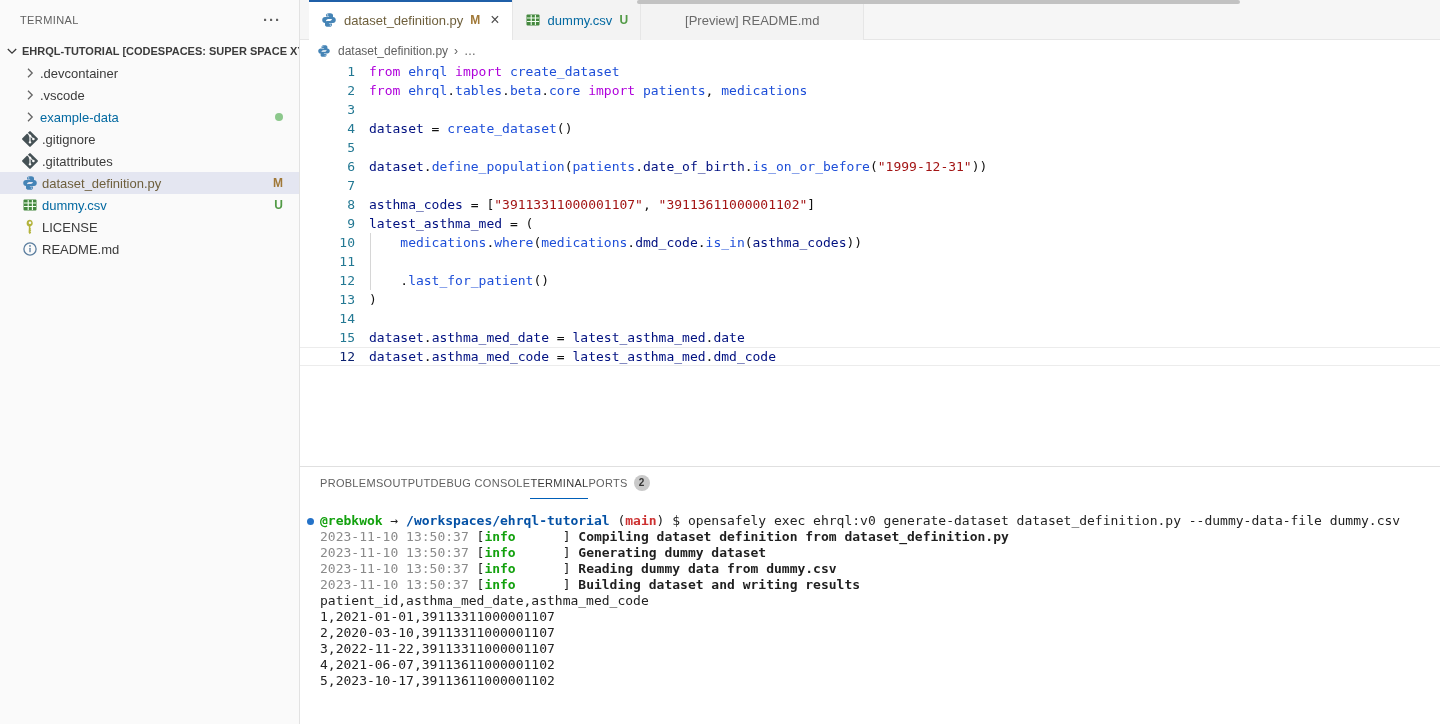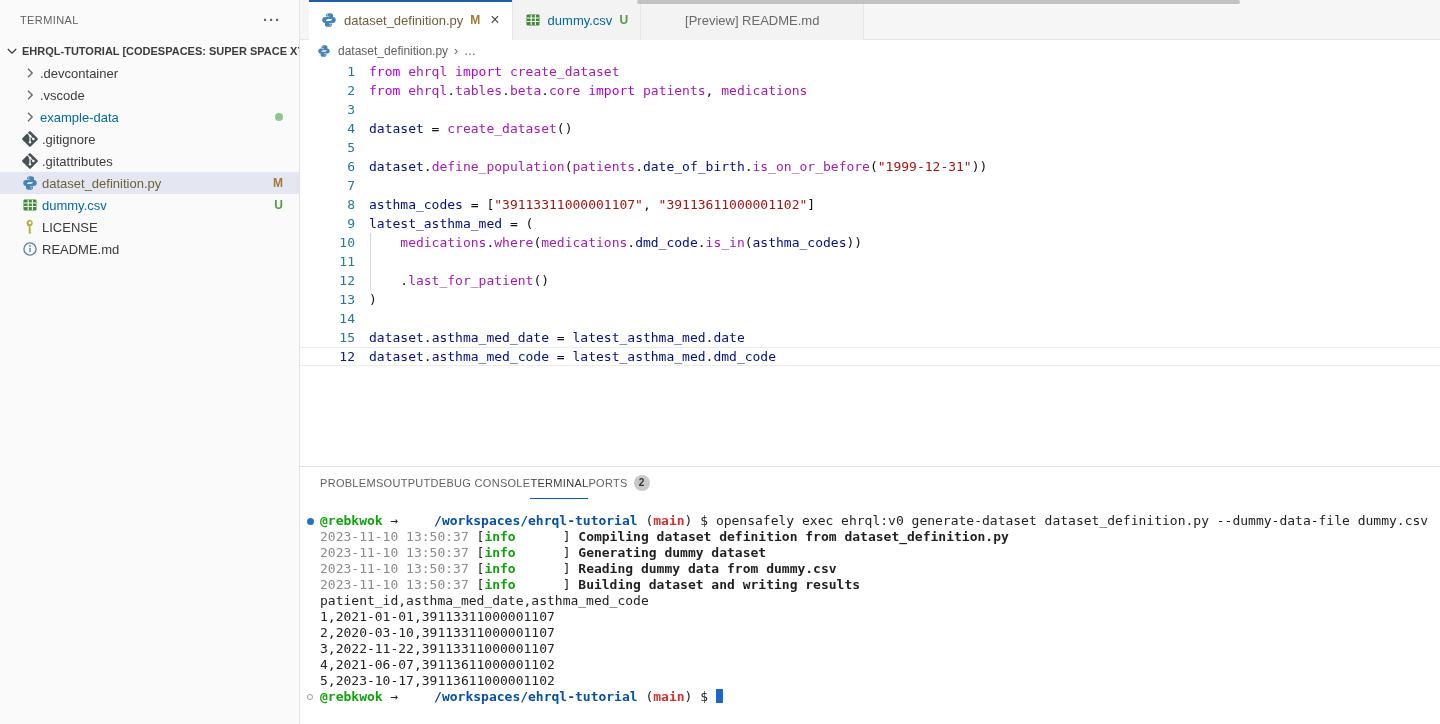--- a/index.html
+++ b/index.html
@@ -63,21 +63,21 @@
   
   .editor { position:relative; height:404px; background:#fff;
     font-family:"DejaVu Sans Mono", monospace; font-size:13px; overflow:hidden; }
   .code-lines { position:relative; }
   .cline { display:flex; height:19px; line-height:19px; white-space:pre; }
   .cline .ln { width:55px; flex:none; text-align:right; color:#237893; }
   .cline .ct { margin-left:14px; }
   .cline.current { border-top:1px solid #ececec; border-bottom:1px solid #ececec; line-height:17px; }
   .cline.current .ln { color:#0b216f; }
   .tok-k { color:#af00db; }
-  .tok-t { color:#a21caf; }
+  .tok-t { color:#1d4ed8; }
   .tok-v { color:#001080; }
   .tok-s { color:#a31515; }
   .tok-o { color:#111; }
   .indent-guide { position:absolute; left:70px; top:171px; width:1px; height:57px; background:#d6d6d6; }
 
   
   .panel { position:absolute; left:300px; right:0; top:466px; bottom:0; background:#fff;
     border-top:1px solid #e0e0e0; }
   .panel-tabs { height:32px; display:flex; align-items:center; padding-left:20px; }
   .ptab { height:32px; display:flex; align-items:center; gap:6px; font-size:11px; letter-spacing:.3px;
@@ -87,21 +87,21 @@
     display:flex; align-items:center; justify-content:center; font-size:10px; font-weight:bold; }
 
   
   .terminal { position:relative; padding:14px 0 0 20px;
     font-family:"DejaVu Sans Mono", monospace; font-size:13px; color:#222; }
   .tline { position:relative; height:16px; line-height:16px; white-space:pre; }
   .tdot { position:absolute; left:-13px; top:5px; width:7px; height:7px; border-radius:50%; }
   .tdot.filled { background:#2472c8; }
   .tdot.hollow { width:6px; height:6px; background:transparent; border:1px solid #9a9a9a; }
   .tk-g { color:#13a10e; font-weight:bold; }
-  .tk-b { color:#0451a5; font-weight:bold;margin-left:28px; }
+  .tk-b { color:#0451a5; font-weight:bold; }
   .tk-r { color:#cd3131; font-weight:bold; }
   .tk-gy { color:#8a8a8a; }
   .tk-bd { color:#1f1f1f; font-weight:bold; }
   .tk-d { color:#222; }
   .tcursor { display:inline-block; width:7px; height:14px; background:#1a66c9; vertical-align:-2px; }
 </style>
 </head>
 <body>
 
 <div class="sidebar">
@@ -284,15 +284,14 @@
       <div class="tline"><span class="tk-gy">2023-11-10 13:50:37 </span><span class="tk-d">[</span><span class="tk-g">info</span><span class="tk-d">      ] </span><span class="tk-bd">Compiling dataset definition from dataset_definition.py</span></div>
       <div class="tline"><span class="tk-gy">2023-11-10 13:50:37 </span><span class="tk-d">[</span><span class="tk-g">info</span><span class="tk-d">      ] </span><span class="tk-bd">Generating dummy dataset</span></div>
       <div class="tline"><span class="tk-gy">2023-11-10 13:50:37 </span><span class="tk-d">[</span><span class="tk-g">info</span><span class="tk-d">      ] </span><span class="tk-bd">Reading dummy data from dummy.csv</span></div>
       <div class="tline"><span class="tk-gy">2023-11-10 13:50:37 </span><span class="tk-d">[</span><span class="tk-g">info</span><span class="tk-d">      ] </span><span class="tk-bd">Building dataset and writing results</span></div>
       <div class="tline"><span class="tk-d">patient_id,asthma_med_date,asthma_med_code</span></div>
       <div class="tline"><span class="tk-d">1,2021-01-01,39113311000001107</span></div>
       <div class="tline"><span class="tk-d">2,2020-03-10,39113311000001107</span></div>
       <div class="tline"><span class="tk-d">3,2022-11-22,39113311000001107</span></div>
       <div class="tline"><span class="tk-d">4,2021-06-07,39113611000001102</span></div>
       <div class="tline"><span class="tk-d">5,2023-10-17,39113611000001102</span></div>
-      <div class="tline"><span class="tdot hollow"></span><span class="tk-g">@rebkwok</span><span class="tk-d"> → </span><span class="tk-b">/workspaces/ehrql-tutorial</span><span class="tk-d"> (</span><span class="tk-r">main</span><span class="tk-d">) $ </span><span class="tcursor"></span></div>
     </div>
 </div>
 
 </body></html>

